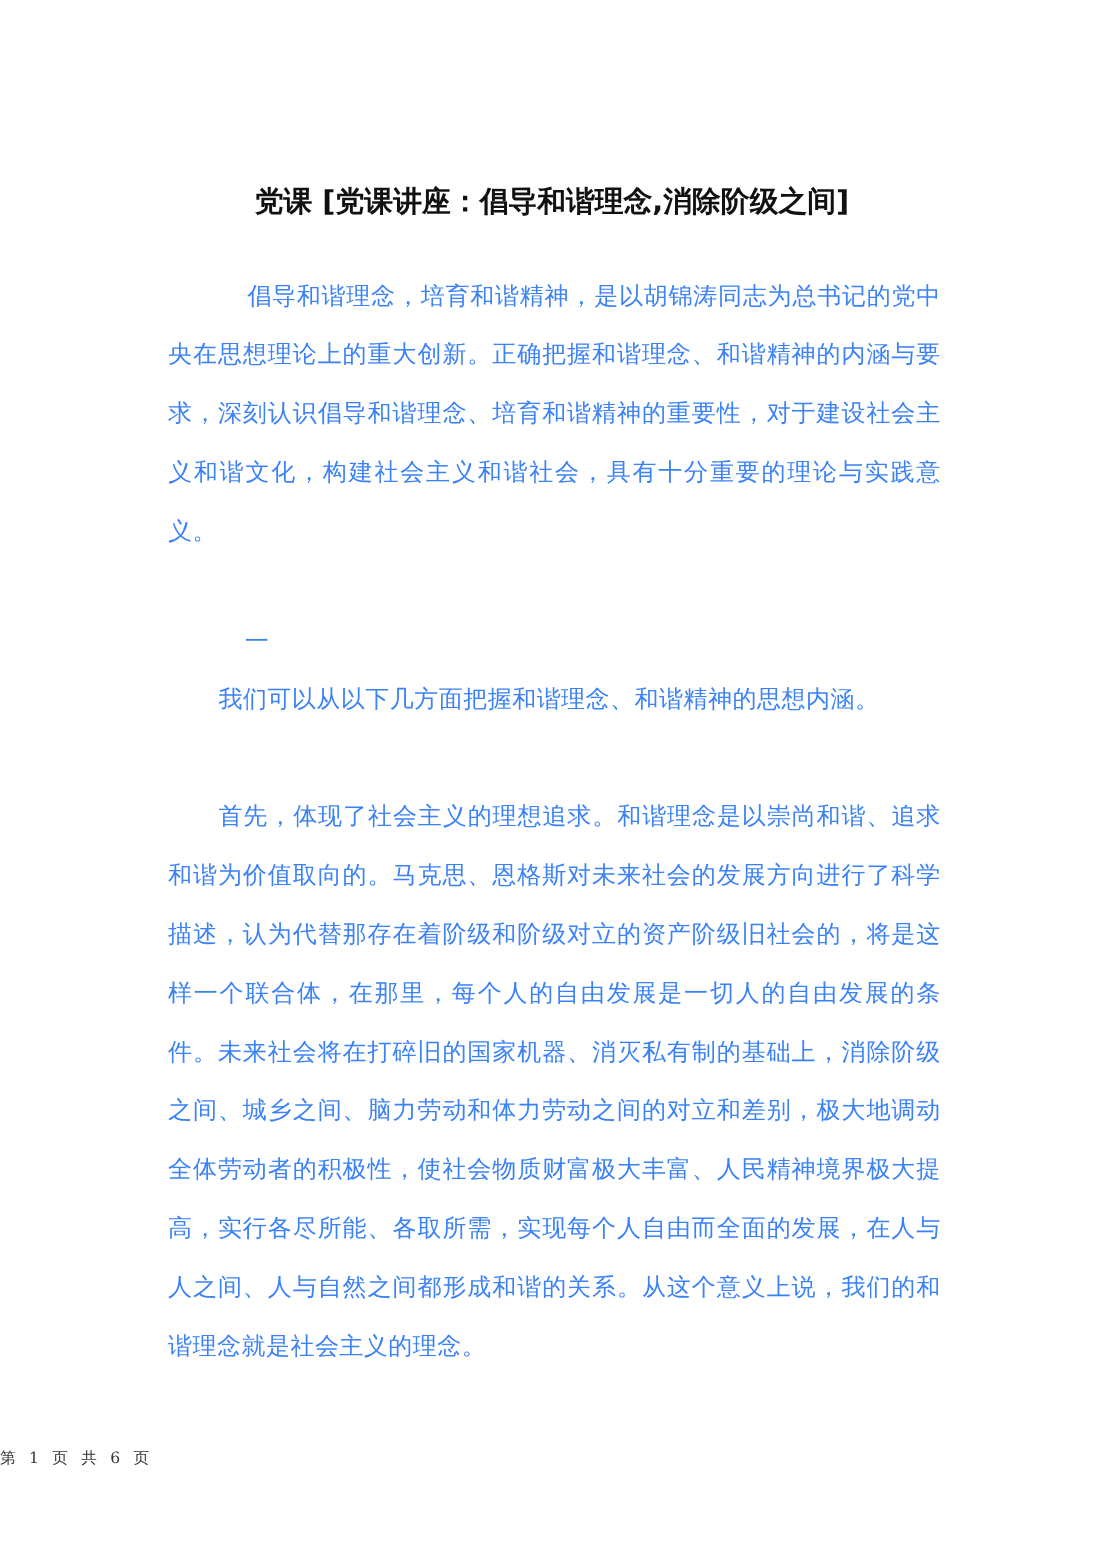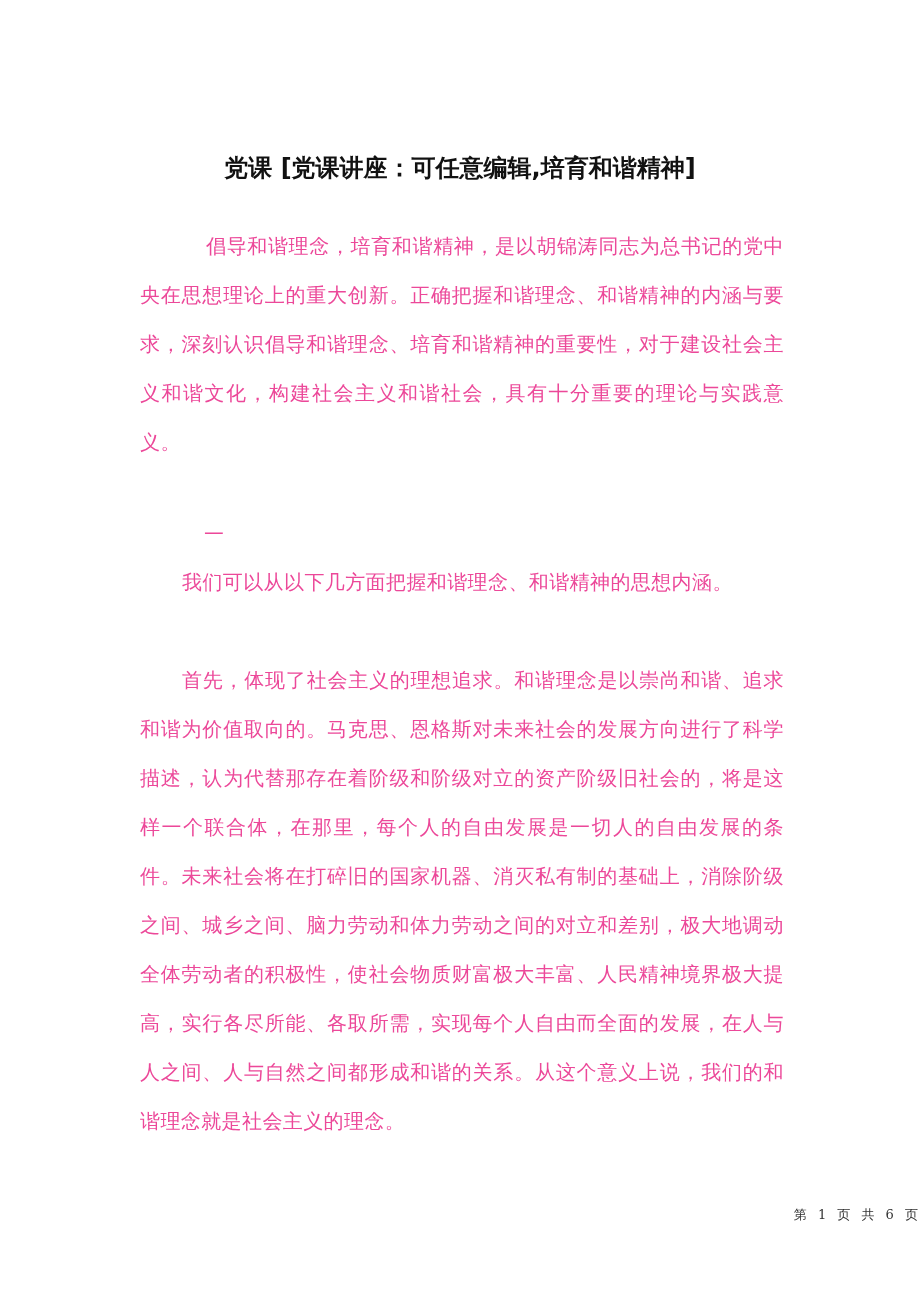--- a/index.html
+++ b/index.html
@@ -56,48 +56,48 @@
       line-height: 36px;
       color: #111111;
       white-space: nowrap;
     }
     .body-text {
       position: absolute;
       left: 140px;
       width: 644px;
       font-size: 20px;
       line-height: 49px;
-      color: #ec4899;
+      color: #3b82f6;
       text-align: justify;
       letter-spacing: 0.4px;
     }
     .p1 { top: 222px; text-indent: 66px; }
     .p-mark { top: 510px; left: 204px; width: auto; }
     .p2 { top: 558px; text-indent: 42px; }
     .p3 { top: 656px; text-indent: 42px; }
     .footer {
       position: absolute;
       left: 0;
       width: 920px;
       top: 1206px;
-      text-align: right;
+      text-align: left;
       font-family: "DejaVu Serif", "Liberation Serif", serif;
       font-size: 13px;
       color: #333333;
       letter-spacing: 2px;
       word-spacing: 3px;
     }
   </style>
 </head>
 <body>
 
 <div class="page">
 
 
-  <div class="doc-title">党课 [党课讲座：可任意编辑,培育和谐精神]</div>
+  <div class="doc-title">党课 [党课讲座：倡导和谐理念,消除阶级之间]</div>
 
   <p class="body-text p1" style="margin:0">倡导和谐理念，培育和谐精神，是以胡锦涛同志为总书记的党中央在思想理论上的重大创新。正确把握和谐理念、和谐精神的内涵与要求，深刻认识倡导和谐理念、培育和谐精神的重要性，对于建设社会主义和谐文化，构建社会主义和谐社会，具有十分重要的理论与实践意义。</p>
 
   <p class="body-text p-mark" style="margin:0">一</p>
 
   <p class="body-text p2" style="margin:0">我们可以从以下几方面把握和谐理念、和谐精神的思想内涵。</p>
 
   <p class="body-text p3" style="margin:0">首先，体现了社会主义的理想追求。和谐理念是以崇尚和谐、追求和谐为价值取向的。马克思、恩格斯对未来社会的发展方向进行了科学描述，认为代替那存在着阶级和阶级对立的资产阶级旧社会的，将是这样一个联合体，在那里，每个人的自由发展是一切人的自由发展的条件。未来社会将在打碎旧的国家机器、消灭私有制的基础上，消除阶级之间、城乡之间、脑力劳动和体力劳动之间的对立和差别，极大地调动全体劳动者的积极性，使社会物质财富极大丰富、人民精神境界极大提高，实行各尽所能、各取所需，实现每个人自由而全面的发展，在人与人之间、人与自然之间都形成和谐的关系。从这个意义上说，我们的和谐理念就是社会主义的理念。</p>
 
   <div class="footer">第 1 页 共 6 页</div>

